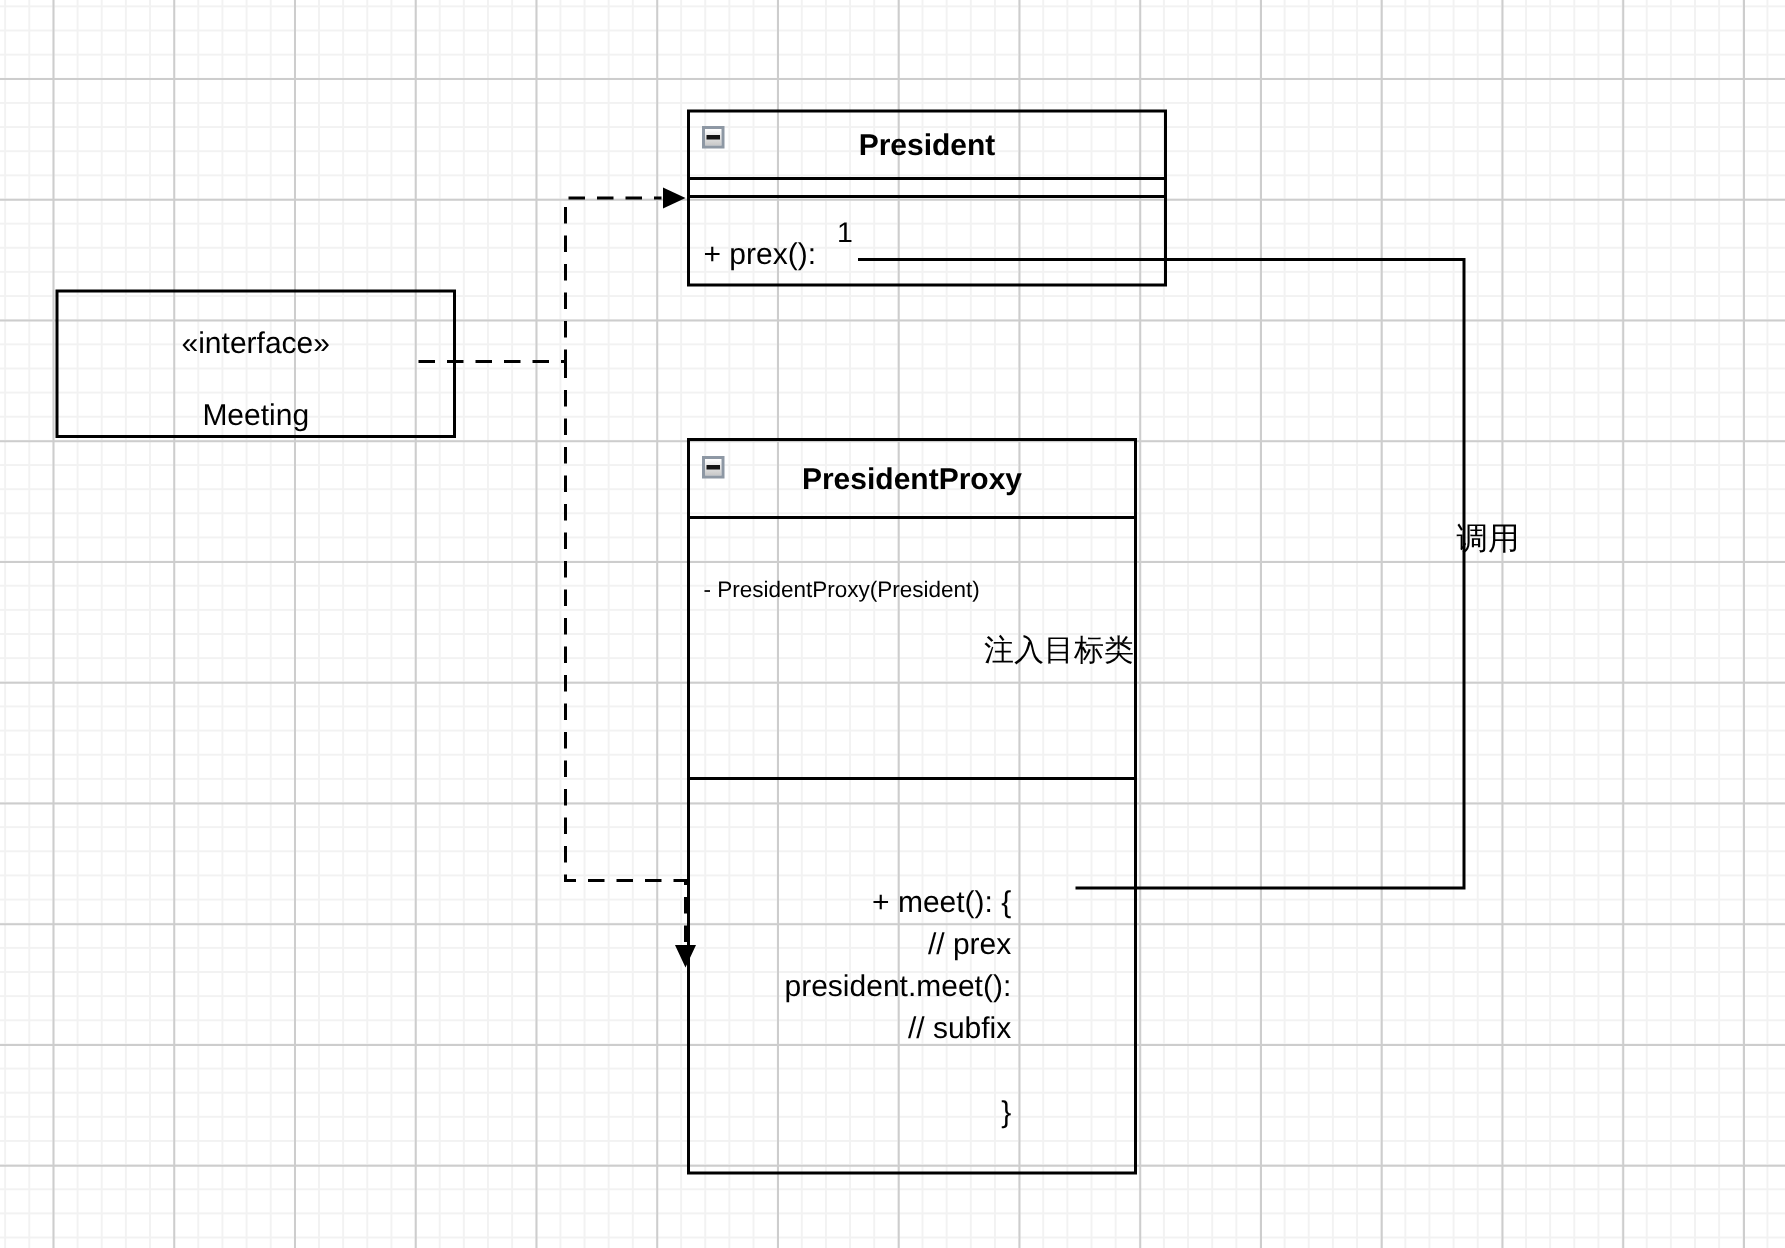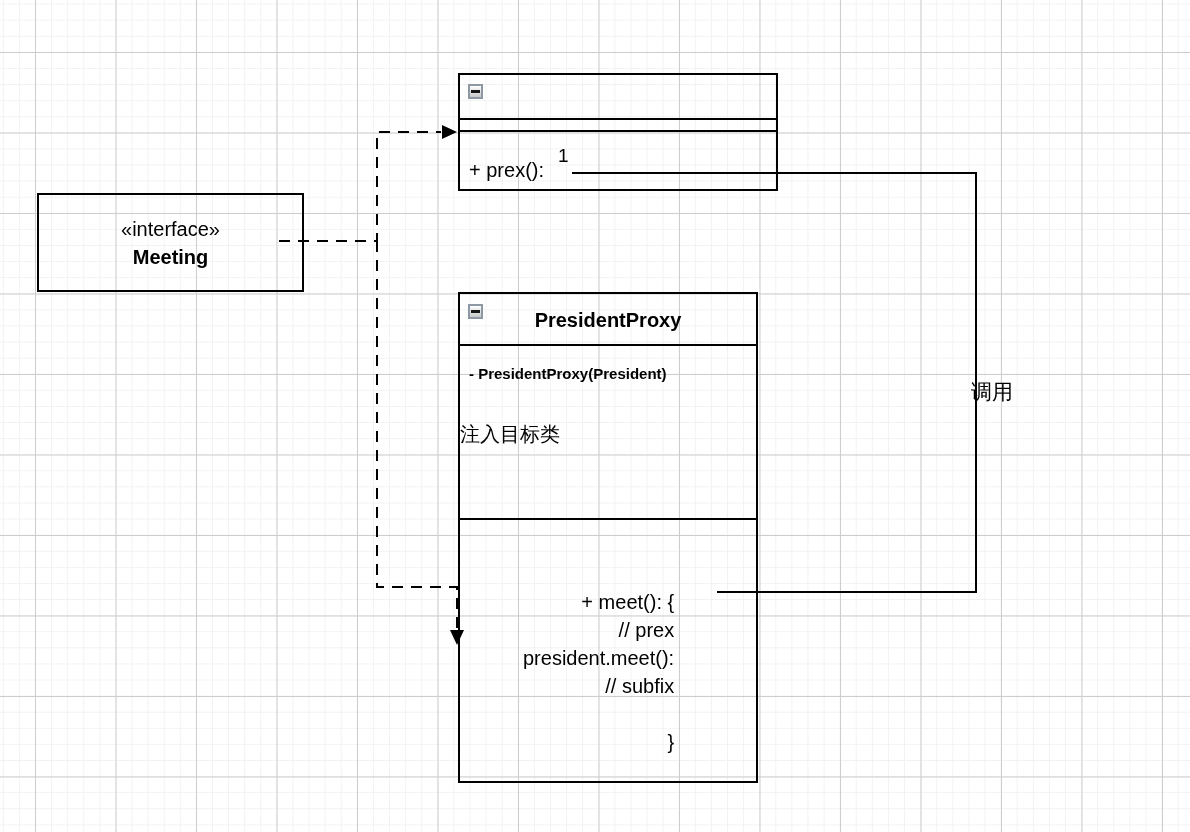--- a/index.html
+++ b/index.html
@@ -41,22 +41,22 @@
     border:2px solid #8e98a4;
     background:linear-gradient(#ffffff,#c7c7c7);
   }
   .collapse-icon .minus{
     position:absolute;left:1px;right:1px;top:4px;height:3px;
     background:#141414;
   }
   .member-line{
     position:absolute;line-height:28px;white-space:pre;
   }
-  .bold{font-weight:bold;}
-  .centered{left:0;right:0;text-align:left;}
+  .bold{font-weight:normal;margin-top:20px;}
+  .centered{left:0;right:0;text-align:right;}
   .code-block{position:absolute;line-height:28px;}
   .code-line{min-height:28px;white-space:pre;text-align:right;}
   .code-line.indent{padding-left:54px;}
   .stack-center{
     position:absolute;left:0;right:0;text-align:center;line-height:28px;
   }
   .edge-label{
     position:absolute;z-index:4;line-height:26px;
   }
   #label-mult{font-size:19px;}
@@ -80,20 +80,21 @@
 
   <div class="class-box" style="left:37px;top:193px;width:267px;height:99px;">
     <div class="stack-center" style="top:20px;">«interface»</div>
     <div class="stack-center bold" style="top:48px;">Meeting</div>
   </div>
 
   <div class="class-box" style="left:458px;top:73px;width:320px;height:118px;">
     <div class="collapse-icon" style="left:8px;top:9px;">
       <div class="minus"></div>
     </div>
+    <div class="box-title" style="top:8px;">President</div>
     <div class="hdiv" style="top:43px;"></div>
     <div class="hdiv" style="top:55px;"></div>
     <div class="member-line" style="left:9px;top:81px;">+ prex():</div>
   </div>
 
   <div class="class-box" style="left:458px;top:292px;width:300px;height:491px;">
     <div class="collapse-icon" style="left:8px;top:10px;">
       <div class="minus"></div>
     </div>
     <div class="box-title" style="top:12px;">PresidentProxy</div>
@@ -105,15 +106,15 @@
       <div class="code-line">+ meet(): {</div>
       <div class="code-line indent">// prex</div>
       <div class="code-line indent">president.meet():</div>
       <div class="code-line indent">// subfix</div>
       <div class="code-line"></div>
       <div class="code-line">}</div>
     </div>
   </div>
 
   <div class="edge-label" id="label-mult" style="left:558px;top:143px;">1</div>
-  <div class="edge-label" id="label-call" style="left:971px;top:379px;">调用</div>
+  <div class="edge-label" id="label-call" style="left:971px;top:347px;">调用</div>
 
 </div>
 
 </body></html>

